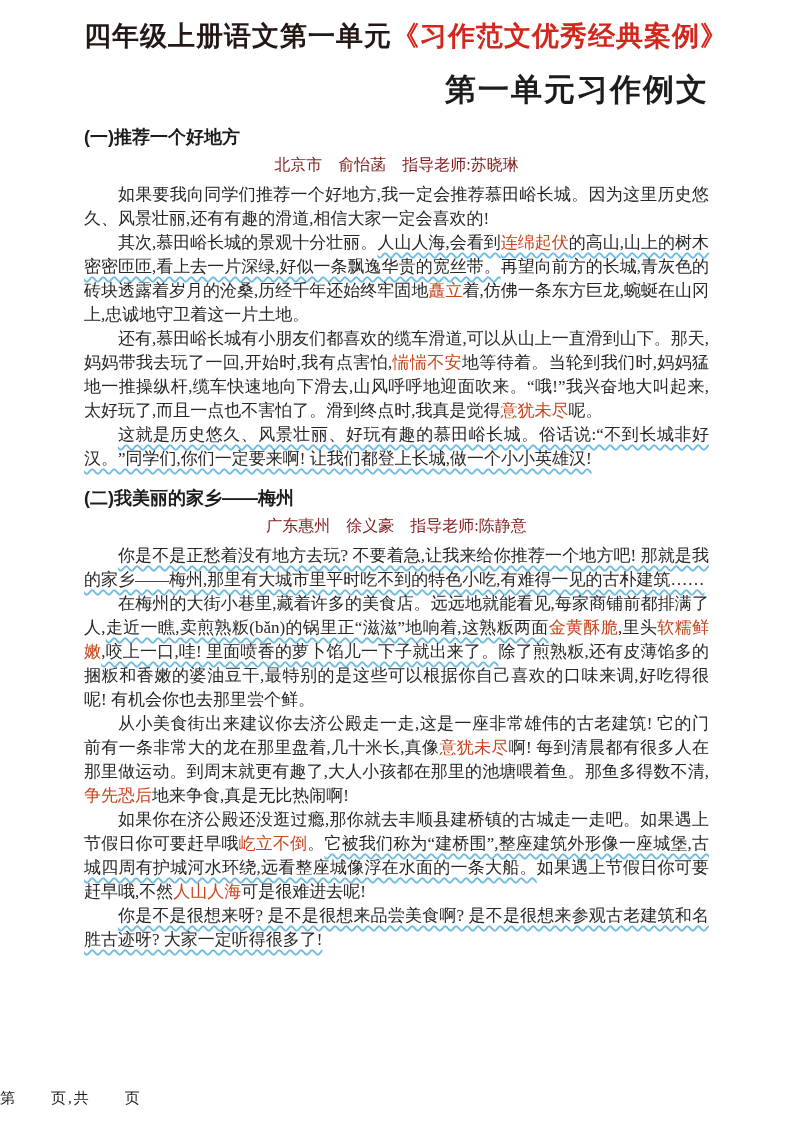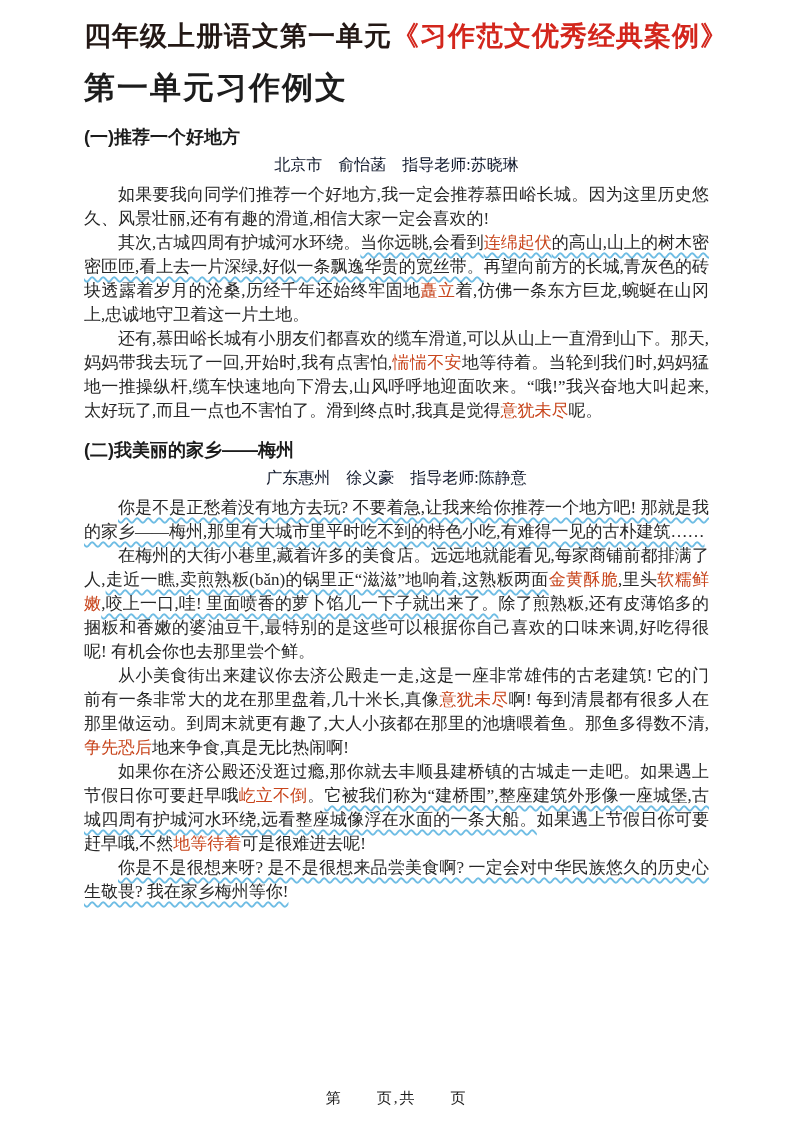--- a/index.html
+++ b/index.html
@@ -26,44 +26,43 @@
     font-weight:900;
     font-size:27px;
     line-height:36px;
     margin:4px 0 0 0;
     letter-spacing:1px;
     white-space:nowrap;
   }
   .doc-title .t-black{color:#231815;}
   .doc-title .t-red{color:var(--title-red);}
   .main-heading{
-    text-align:left;
+    text-align:right;
     font-weight:700;
     font-size:31px;
     line-height:40px;
     margin:16px 0 0 0;
     letter-spacing:2px;
     color:#1c1c1c;
-    font-family:Liberation Mono, monospace;
   }
   .essay-title{
     text-align:left;
     font-family:"Liberation Sans","DejaVu Sans",sans-serif;
     font-weight:700;
     font-size:18px;
     line-height:22px;
     margin:16px 0 0 0;
     color:#1c1c1c;
   }
   .essay-byline{
     text-align:center;
     font-size:16px;
     line-height:20px;
     margin:7px 0 0 0;
-    color:#0f172a;
+    color:#7f1d1d;
   }
   .essay-body{margin-top:8px;font-family:Liberation Serif, serif;}
   .essay-paragraph{
     margin:0;
     font-size:17px;
     line-height:24px;
     text-indent:2em;
     text-align:justify;
     text-justify:inter-ideograph;
     color:var(--text);
@@ -83,52 +82,53 @@
     color:var(--hl-red);
     text-decoration-line:underline;
     text-decoration-style:wavy;
     text-decoration-color:var(--underline-blue);
     text-decoration-thickness:1.5px;
     text-underline-offset:4px;
   }
   .page-footer{
     position:absolute;
     bottom:14px;left:0;right:0;
-    text-align:center;
+    text-align:left;
     font-size:15px;
     color:#1c1c1c;
     letter-spacing:2px;
   }
 </style>
 </head>
 <body>
 
 <div class="page">
 
   <h1 class="doc-title"><span class="t-black">四年级上册语文第一单元</span><span class="t-red">《习作范文优秀经典案例》</span></h1>
 
   <div class="main-heading">第一单元习作例文</div>
 
   <div>
       <section class="essay-section">
         <h2 class="essay-title">(一)推荐一个好地方</h2>
         <div class="essay-byline">北京市　俞怡菡　指导老师:苏晓琳</div>
         <div class="essay-body">
           <p class="essay-paragraph"><span class="run n">如果要我向同学们推荐一个好地方,我一定会推荐慕田峪长城。因为这里历史悠久、风景壮丽,还有有趣的滑道,相信大家一定会喜欢的!</span></p>
-          <p class="essay-paragraph"><span class="run n">其次,古城四周有护城河水环绕。</span><span class="run w">当你远眺,会看到</span><span class="run rw">连绵起伏</span><span class="run w">的高山,山上的树木密密匝匝,看上去一片深绿,好似一条飘逸华贵的宽丝带。</span><span class="run n">再望向前方的长城,青灰色的砖块透露着岁月的沧桑,历经千年还始终牢固地</span><span class="run r">矗立</span><span class="run n">着,仿佛一条东方巨龙,蜿蜒在山冈上,忠诚地守卫着这一片土地。</span></p>
+          <p class="essay-paragraph"><span class="run n">其次,慕田峪长城的景观十分壮丽。</span><span class="run w">人山人海,会看到</span><span class="run rw">连绵起伏</span><span class="run w">的高山,山上的树木密密匝匝,看上去一片深绿,好似一条飘逸华贵的宽丝带。</span><span class="run n">再望向前方的长城,青灰色的砖块透露着岁月的沧桑,历经千年还始终牢固地</span><span class="run r">矗立</span><span class="run n">着,仿佛一条东方巨龙,蜿蜒在山冈上,忠诚地守卫着这一片土地。</span></p>
           <p class="essay-paragraph"><span class="run n">还有,慕田峪长城有小朋友们都喜欢的缆车滑道,可以从山上一直滑到山下。那天,妈妈带我去玩了一回,开始时,我有点害怕,</span><span class="run r">惴惴不安</span><span class="run n">地等待着。当轮到我们时,妈妈猛地一推操纵杆,缆车快速地向下滑去,山风呼呼地迎面吹来。“哦!”我兴奋地大叫起来,太好玩了,而且一点也不害怕了。滑到终点时,我真是觉得</span><span class="run r">意犹未尽</span><span class="run n">呢。</span></p>
+          <p class="essay-paragraph"><span class="run w">这就是历史悠久、风景壮丽、好玩有趣的慕田峪长城。俗话说:“不到长城非好汉。”同学们,你们一定要来啊! 让我们都登上长城,做一个小小英雄汉!</span></p>
         </div>
       </section>
       <section class="essay-section">
         <h2 class="essay-title">(二)我美丽的家乡——梅州</h2>
         <div class="essay-byline">广东惠州　徐义豪　指导老师:陈静意</div>
         <div class="essay-body">
           <p class="essay-paragraph"><span class="run w">你是不是正愁着没有地方去玩? 不要着急,让我来给你推荐一个地方吧! 那就是我的家乡——梅州,那里有大城市里平时吃不到的特色小吃,有难得一见的古朴建筑……</span></p>
           <p class="essay-paragraph"><span class="run n">在梅州的大街小巷里,藏着许多的美食店。远远地就能看见,每家商铺前都排满了人,</span><span class="run w">走近一瞧,卖煎熟粄(bǎn)的锅里正“滋滋”地响着,这熟粄两面</span><span class="run r">金黄酥脆</span><span class="run n">,里头</span><span class="run r">软糯鲜嫩</span><span class="run w">,咬上一口,哇! 里面喷香的萝卜馅儿一下子就出来了。</span><span class="run n">除了煎熟粄,还有皮薄馅多的捆粄和香嫩的婆油豆干,最特别的是这些可以根据你自己喜欢的口味来调,好吃得很呢! 有机会你也去那里尝个鲜。</span></p>
           <p class="essay-paragraph"><span class="run n">从小美食街出来建议你去济公殿走一走,这是一座非常雄伟的古老建筑! 它的门前有一条非常大的龙在那里盘着,几十米长,真像</span><span class="run r">意犹未尽</span><span class="run n">啊! 每到清晨都有很多人在那里做运动。到周末就更有趣了,大人小孩都在那里的池塘喂着鱼。那鱼多得数不清,</span><span class="run r">争先恐后</span><span class="run n">地来争食,真是无比热闹啊!</span></p>
-          <p class="essay-paragraph"><span class="run n">如果你在济公殿还没逛过瘾,那你就去丰顺县建桥镇的古城走一走吧。如果遇上节假日你可要赶早哦</span><span class="run r">屹立不倒</span><span class="run n">。</span><span class="run w">它被我们称为“建桥围”,整座建筑外形像一座城堡,古城四周有护城河水环绕,远看整座城像浮在水面的一条大船。</span><span class="run n">如果遇上节假日你可要赶早哦,不然</span><span class="run r">地等待着</span><span class="run n">可是很难进去呢!</span></p>
-          <p class="essay-paragraph"><span class="run w">你是不是很想来呀? 是不是很想来品尝美食啊? 一定会对中华民族悠久的历史心生敬畏? 我在家乡梅州等你!</span></p>
+          <p class="essay-paragraph"><span class="run n">如果你在济公殿还没逛过瘾,那你就去丰顺县建桥镇的古城走一走吧。如果遇上节假日你可要赶早哦</span><span class="run r">屹立不倒</span><span class="run n">。</span><span class="run w">它被我们称为“建桥围”,整座建筑外形像一座城堡,古城四周有护城河水环绕,远看整座城像浮在水面的一条大船。</span><span class="run n">如果遇上节假日你可要赶早哦,不然</span><span class="run r">人山人海</span><span class="run n">可是很难进去呢!</span></p>
+          <p class="essay-paragraph"><span class="run w">你是不是很想来呀? 是不是很想来品尝美食啊? 是不是很想来参观古老建筑和名胜古迹呀? 大家一定听得很多了!</span></p>
         </div>
       </section>
     </div>
 
   <div class="page-footer">第　　页,共　　页</div>
 </div>
 
 </body></html>

